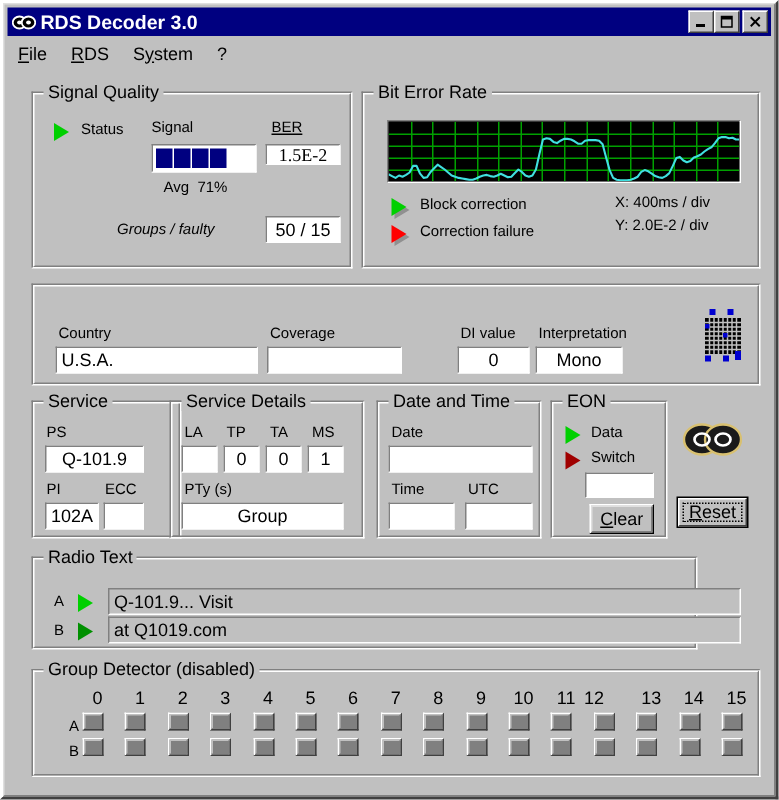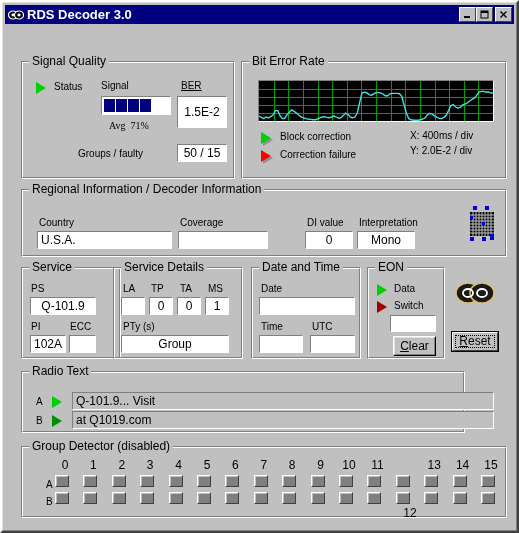--- a/index.html
+++ b/index.html
@@ -321,43 +321,49 @@
             </svg>
       </div>
       <div class="tbtn sep">
         <svg width="9" height="9" viewBox="0 0 9 9">
               <path d="M1.5 1.5 L7.5 7.5 M7.5 1.5 L1.5 7.5" stroke="#000" stroke-width="1.3"></path>
             </svg>
       </div>
     </div>
   </div>
 
+  <div class="menubar">
+    <div class="menu-item"><u>F</u>ile</div>
+    <div class="menu-item"><u>R</u>DS</div>
+    <div class="menu-item">S<u>y</u>stem</div>
+    <div class="menu-item">?</div>
+  </div>
 
   <div class="group" style="left:18px; top:58px; width:214px; height:118px;">
     <div class="ginner"></div>
     <div class="glabel">Signal Quality</div>
     <div class="gcontent">
       <div class="tri green" style="left:14px; top:20px;"></div>
       <div class="lbl" style="left:32px; top:18px;">Status</div>
 
       <div class="lbl" style="left:79px; top:17px;">Signal</div>
       <div class="sigbar" style="left:79px; top:34px; width:70px; height:19px;">
         <div class="sigblock"></div>
         <div class="sigblock"></div>
         <div class="sigblock"></div>
         <div class="sigblock"></div>
       </div>
-      <div class="lbl" style="left:87px; top:57px;font-family:Liberation Serif, serif;">
+      <div class="lbl" style="left:87px; top:57px;">
         <span>Avg</span>&nbsp; <span>71%</span>
       </div>
 
       <div class="lbl" style="left:159px; top:17px;text-decoration:underline;">BER</div>
-      <div class="field center white" style="left:155px; top:34px; width:50px; height:32px;">1.5E-2</div>
-
-      <div class="lbl" style="left:56px; top:85px;">Groups / faulty</div>
+      <div class="field center white" style="left:155px; top:34px; width:50px; height:14px;font-family:Liberation Serif, serif;">1.5E-2</div>
+
+      <div class="lbl" style="left:56px; top:85px;font-style:italic;">Groups / faulty</div>
       <div class="field center white" style="left:155px; top:82px; width:50px; height:18px;">50 / 15</div>
     </div>
   </div>
 
   <div class="group" style="left:238px; top:58px; width:266px; height:118px;">
     <div class="ginner"></div>
     <div class="glabel">Bit Error Rate</div>
     <div class="gcontent">
       <div class="chartframe" style="left:16px; top:18px; width:236px; height:42px;">
         <svg id="ber-svg" width="234" height="40" viewBox="0 0 234 40" preserveAspectRatio="none">
@@ -392,21 +398,20 @@
       <div class="tri red shadow" style="left:19px; top:88px;"></div>
       <div class="lbl" style="left:38px; top:86px;">Correction failure</div>
 
       <div class="lbl" style="left:168px; top:67px;">X: 400ms / div</div>
       <div class="lbl" style="left:168px; top:82px;">Y: 2.0E-2 / div</div>
     </div>
   </div>
 
   <div class="group" style="left:18px; top:186px; width:486px; height:68px;">
     <div class="ginner"></div>
-    <div class="glabel">Regional Information / Decoder Information</div>
     <div class="gcontent">
       <div class="lbl" style="left:17px; top:26px;">Country</div>
       <div class="field left white" style="left:15px; top:41px; width:135px; height:18px;">U.S.A.</div>
 
       <div class="lbl" style="left:158px; top:26px;">Coverage</div>
       <div class="field left white" style="left:156px; top:41px; width:90px; height:18px;"></div>
 
       <div class="lbl" style="left:285px; top:26px;">DI value</div>
       <div class="field center white" style="left:283px; top:41px; width:48px; height:18px;">0</div>
 
@@ -606,21 +611,21 @@
             <div class="gd-cell" style="left: 317px; top: 45px;">
               <div class="inner"></div>
             </div>
             <div class="gd-colhdr" style="left: 345.4px; top: 12px; width: 20px;">11</div>
             <div class="gd-cell" style="left: 345.4px; top: 28px;">
               <div class="inner"></div>
             </div>
             <div class="gd-cell" style="left: 345.4px; top: 45px;">
               <div class="inner"></div>
             </div>
-            <div class="gd-colhdr" style="left: 378px; top: 12px; width: 20px; margin-top: 48px;">12</div>
+            <div class="gd-colhdr" style="left: 364px; top: 12px; width: 20px;">12</div>
             <div class="gd-cell" style="left: 373.8px; top: 28px;">
               <div class="inner"></div>
             </div>
             <div class="gd-cell" style="left: 373.8px; top: 45px;">
               <div class="inner"></div>
             </div>
             <div class="gd-colhdr" style="left: 402.2px; top: 12px; width: 20px;">13</div>
             <div class="gd-cell" style="left: 402.2px; top: 28px;">
               <div class="inner"></div>
             </div>

